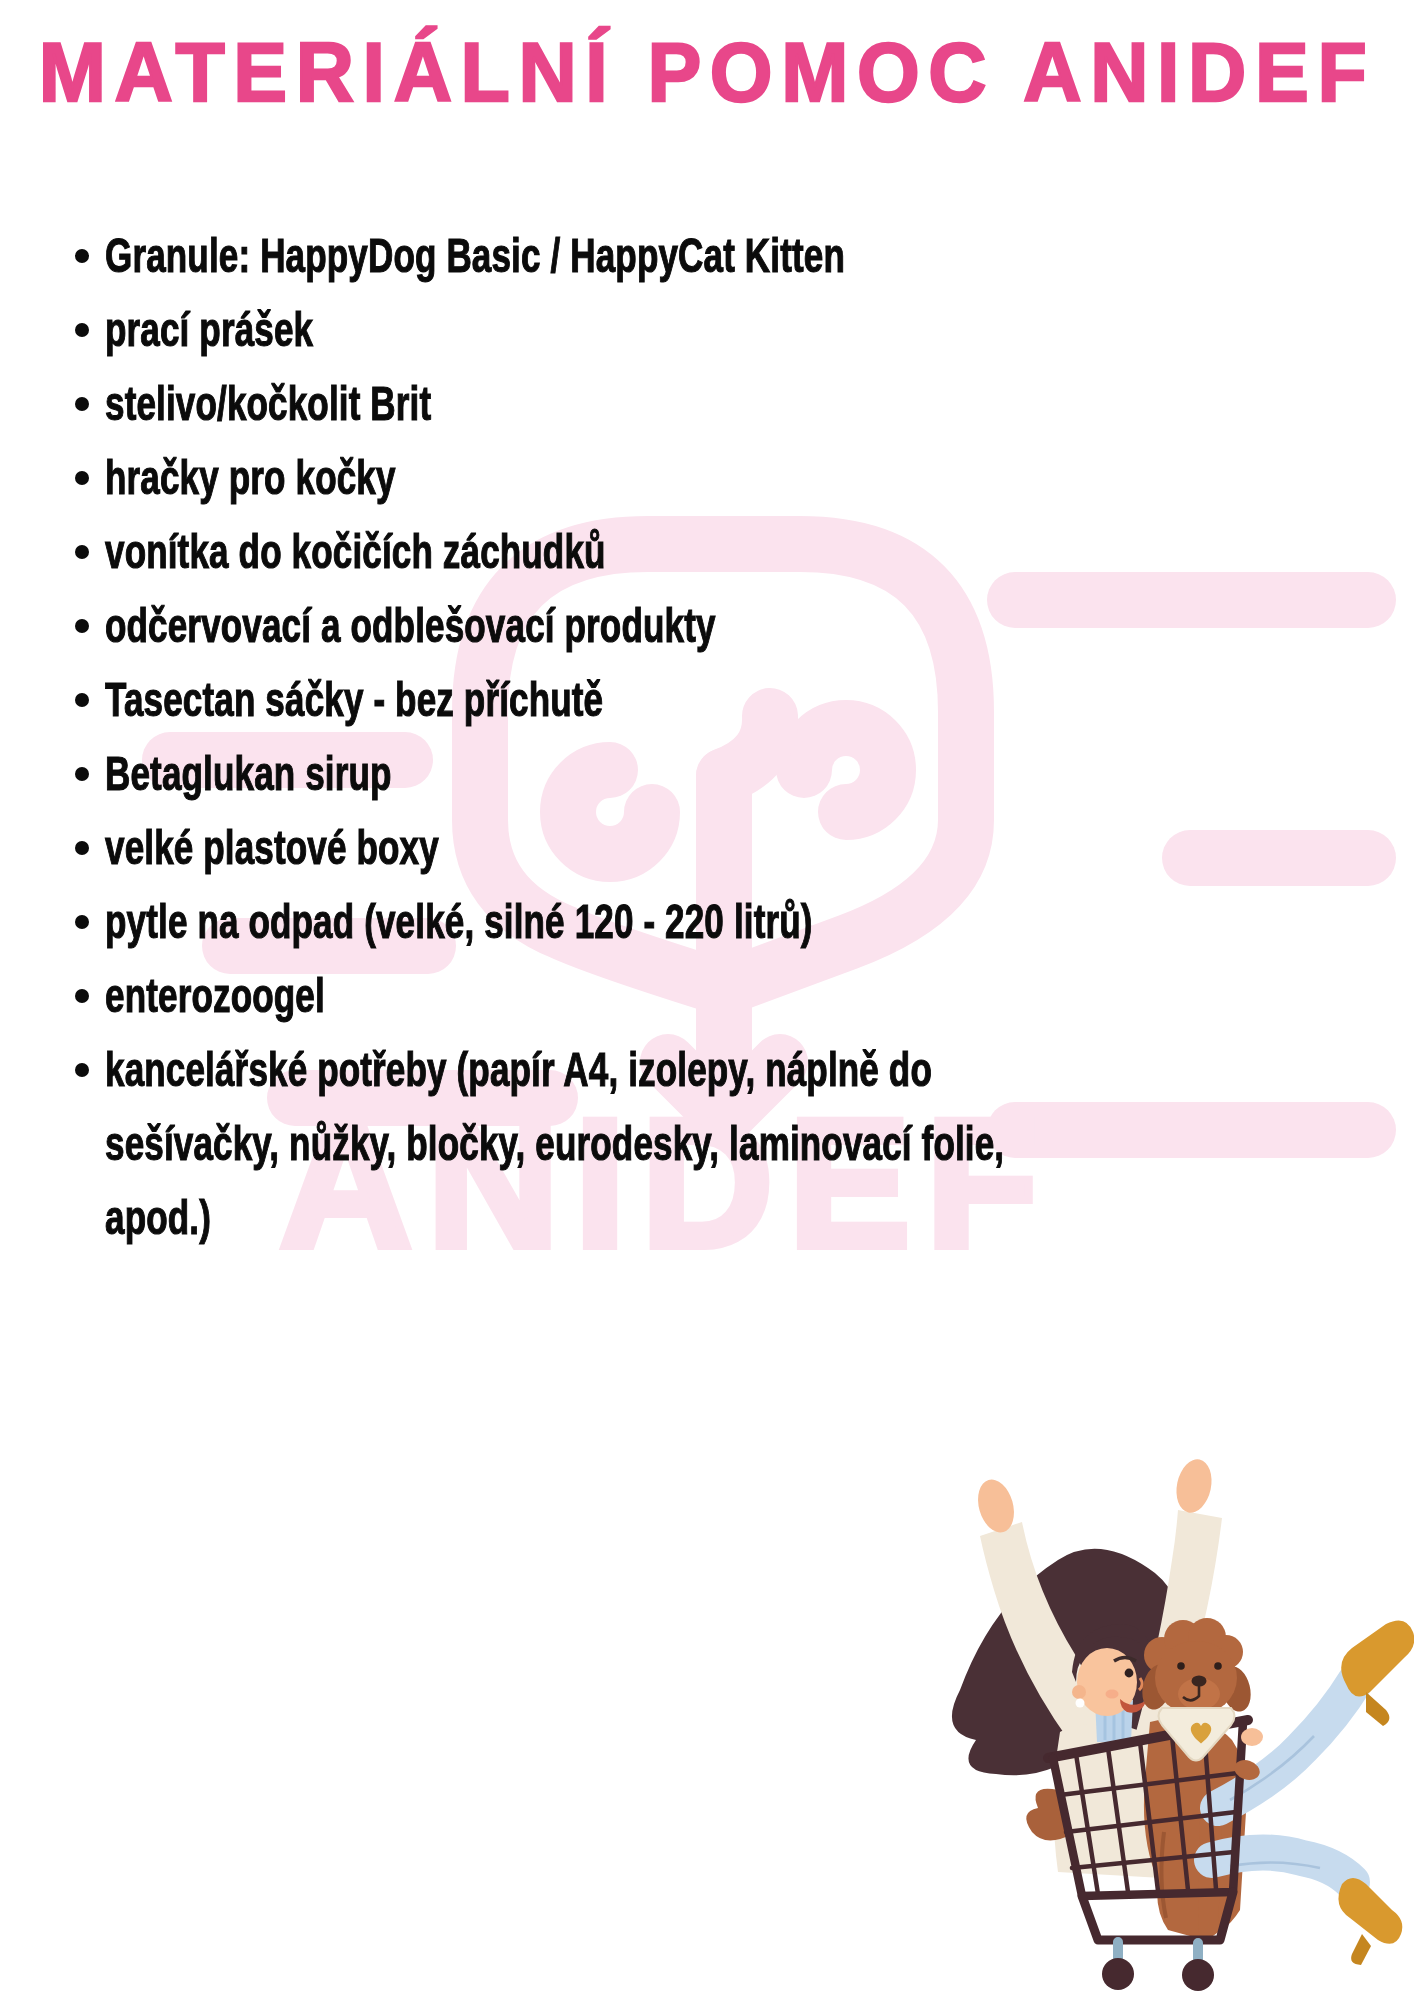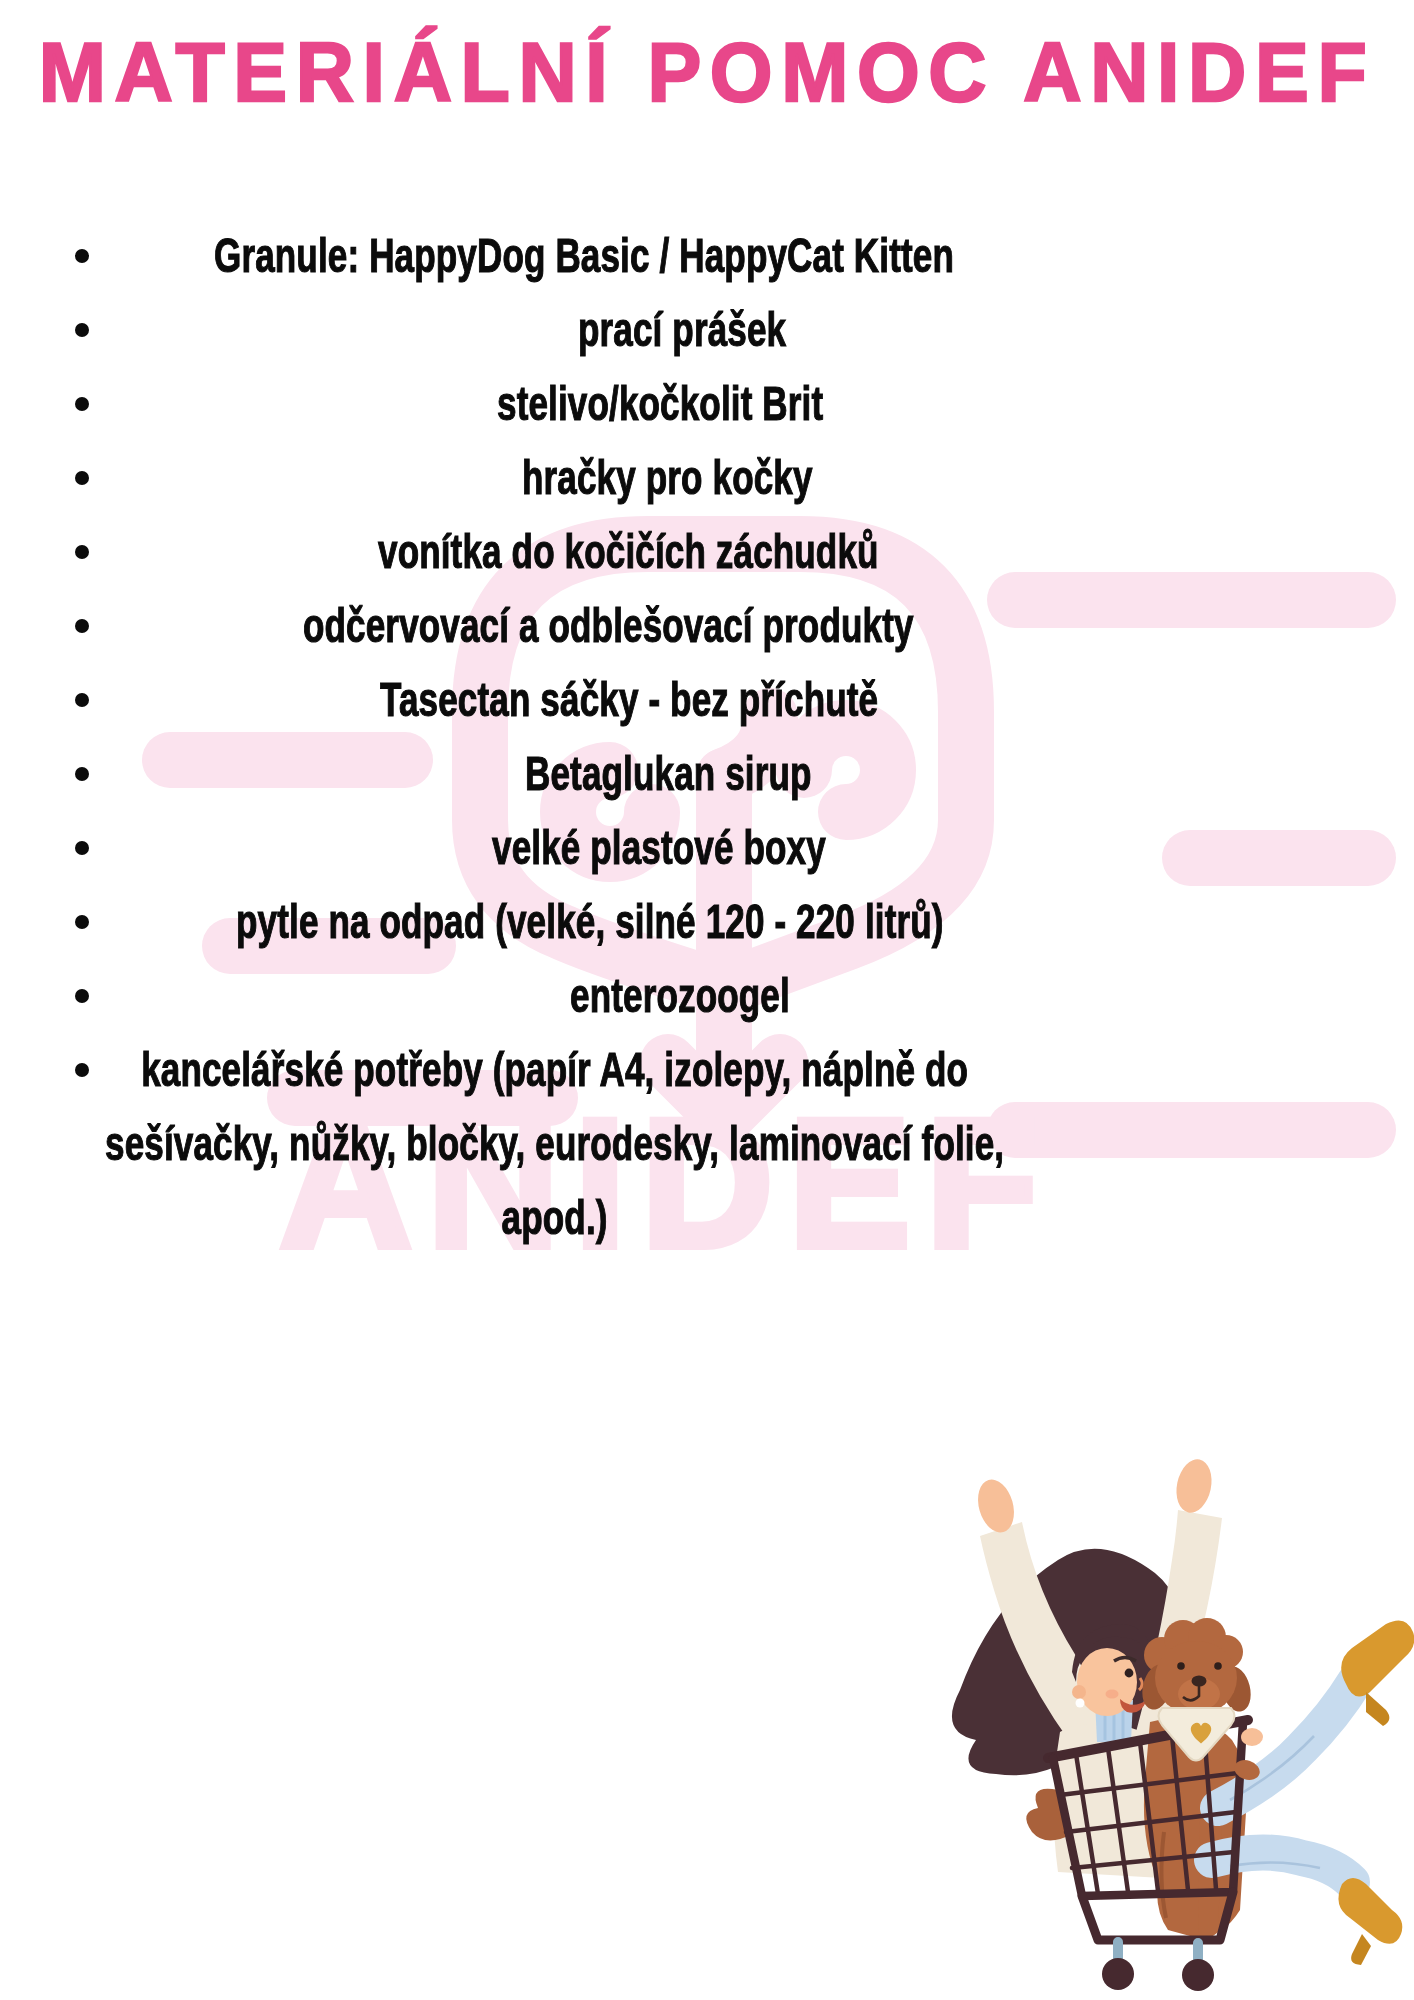--- a/index.html
+++ b/index.html
@@ -23,21 +23,20 @@
   }
   
   .list{
     position:absolute;left:75px;top:219px;
     margin:0;padding:0;list-style:none;z-index:2;
   }
   .list li{
     position:relative;margin:0;padding:0 0 0 30px;
     font-size:48px;line-height:74px;font-weight:700;
     color:var(--ink,#0b0b0b);
-    text-align:center;
   }
   .list .dot{
     position:absolute;left:0;top:30px;width:14px;height:14px;
     border-radius:50%;background:var(--ink,#0b0b0b);
   }
   .list .txt{
     display:inline-block;
     transform:scaleX(.73);transform-origin:0 50%;
     white-space:pre-line;
     letter-spacing:.2px;

